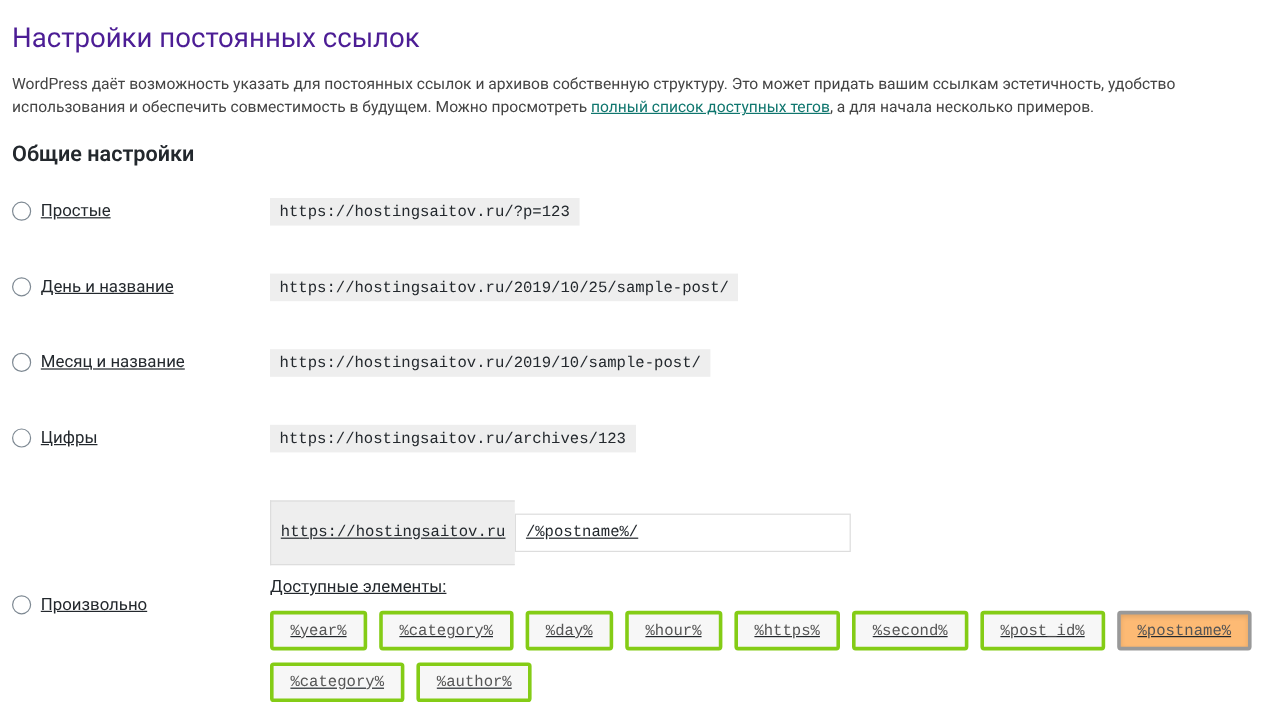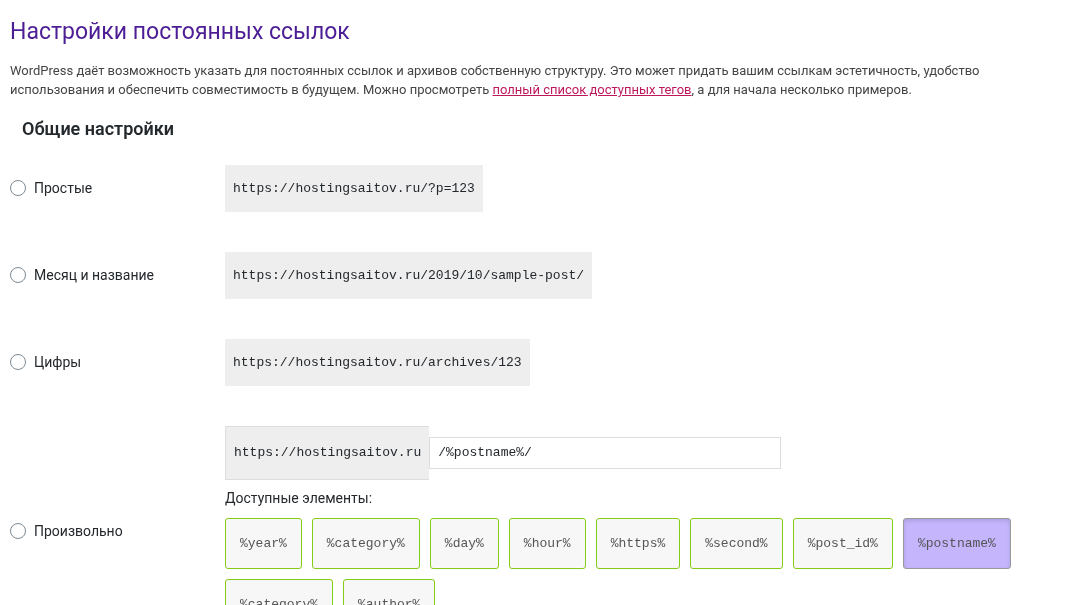--- a/index.html
+++ b/index.html
@@ -22,38 +22,39 @@
     line-height: 1.3;
     color: #4c1d95;
   }
   p.desc {
     font-size: 13px;
     line-height: 1.5;
     color: #444;
     margin: 0 0 18px 0;
   }
   p.desc a {
-    color: #be185d;
+    color: #0f766e;
     text-decoration: underline;
   }
   h2.section {
     font-size: 18px;
     font-weight: 600;
-    margin: 0 0 6px 12px;
+    margin: 0 0 6px 0;
     color: #23282d;
   }
   table.form-table {
     border-collapse: collapse;
     width: 100%;
   }
   table.form-table tr td {
     padding: 20px 10px 20px 0;
     vertical-align: middle;
     font-size: 14px;
     color: #23282d;
+    text-decoration: underline;
   }
   table.form-table tr td.label-col {
     width: 205px;
   }
   .radio-label {
     display: flex;
     align-items: center;
     gap: 8px;
     font-size: 14px;
     cursor: pointer;
@@ -82,21 +83,21 @@
     width: 8px;
     height: 8px;
     border-radius: 50%;
     background: #0073aa;
   }
   code.url-example {
     display: inline-block;
     font-family: Consolas, Menlo, "Liberation Mono", "Courier New", monospace;
     font-size: 13px;
     background: #eee;
-    padding: 16px 8px;
+    padding: 4px 8px;
     color: #23282d;
   }
   .custom-row {
     display: flex;
     align-items: center;
     gap: 0;
     margin-bottom: 10px;
   }
   .custom-prefix {
     font-family: Consolas, Menlo, "Liberation Mono", monospace;
@@ -107,21 +108,21 @@
     border: 1px solid #ddd;
     border-right: 0;
     box-sizing: border-box;
     line-height: 18px;
   }
   input.custom-input {
     font-family: Consolas, Menlo, "Liberation Mono", monospace;
     font-size: 13px;
     padding: 5px 8px;
     border: 1px solid #ddd;
-    width: 352px;
+    width: 280px;
     box-sizing: border-box;
     line-height: 18px;
     height: 32px;
     outline: none;
     color: #23282d;
   }
   .avail-label {
     font-size: 14px;
     color: #23282d;
     margin-bottom: 12px;
@@ -129,28 +130,28 @@
   .tag-buttons {
     display: flex;
     flex-wrap: wrap;
     gap: 10px;
   }
   button.tag-btn {
     font-family: Consolas, Menlo, "Liberation Mono", monospace;
     font-size: 13px;
     background: #f7f7f7;
     color: #555;
-    border: 1px solid #84cc16;
+    border: 3px solid #84cc16;
     border-radius: 3px;
-    padding: 18px 14px;
+    padding: 7px 14px;
     cursor: pointer;
     line-height: 1;
   }
   button.tag-btn.active {
-    background: #c4b5fd;
+    background: #fdba74;
     box-shadow: inset 0 2px 4px rgba(0,0,0,0.12);
     border-color: #999;
   }
   td.val-col { padding-top: 18px; }
   tr.custom-row-tr td { vertical-align: top; padding-top: 18px;}
 </style>
 </head>
 <body>
 
 <div class="wrap">
@@ -170,20 +171,31 @@
           <label class="radio-label">
             <input type="radio" name="perm" style="">
             <span>Простые</span>
           </label>
         </td>
         <td class="val-col">
           <code class="url-example">https://hostingsaitov.ru/?p=123</code>
         </td>
       </tr>
 
+      <tr>
+        <td class="label-col">
+          <label class="radio-label">
+            <input type="radio" name="perm" style="">
+            <span>День и название</span>
+          </label>
+        </td>
+        <td class="val-col">
+          <code class="url-example">https://hostingsaitov.ru/2019/10/25/sample-post/</code>
+        </td>
+      </tr>
 
       <tr>
         <td class="label-col">
           <label class="radio-label">
             <input type="radio" name="perm" style="">
             <span>Месяц и название</span>
           </label>
         </td>
         <td class="val-col">
           <code class="url-example">https://hostingsaitov.ru/2019/10/sample-post/</code>

